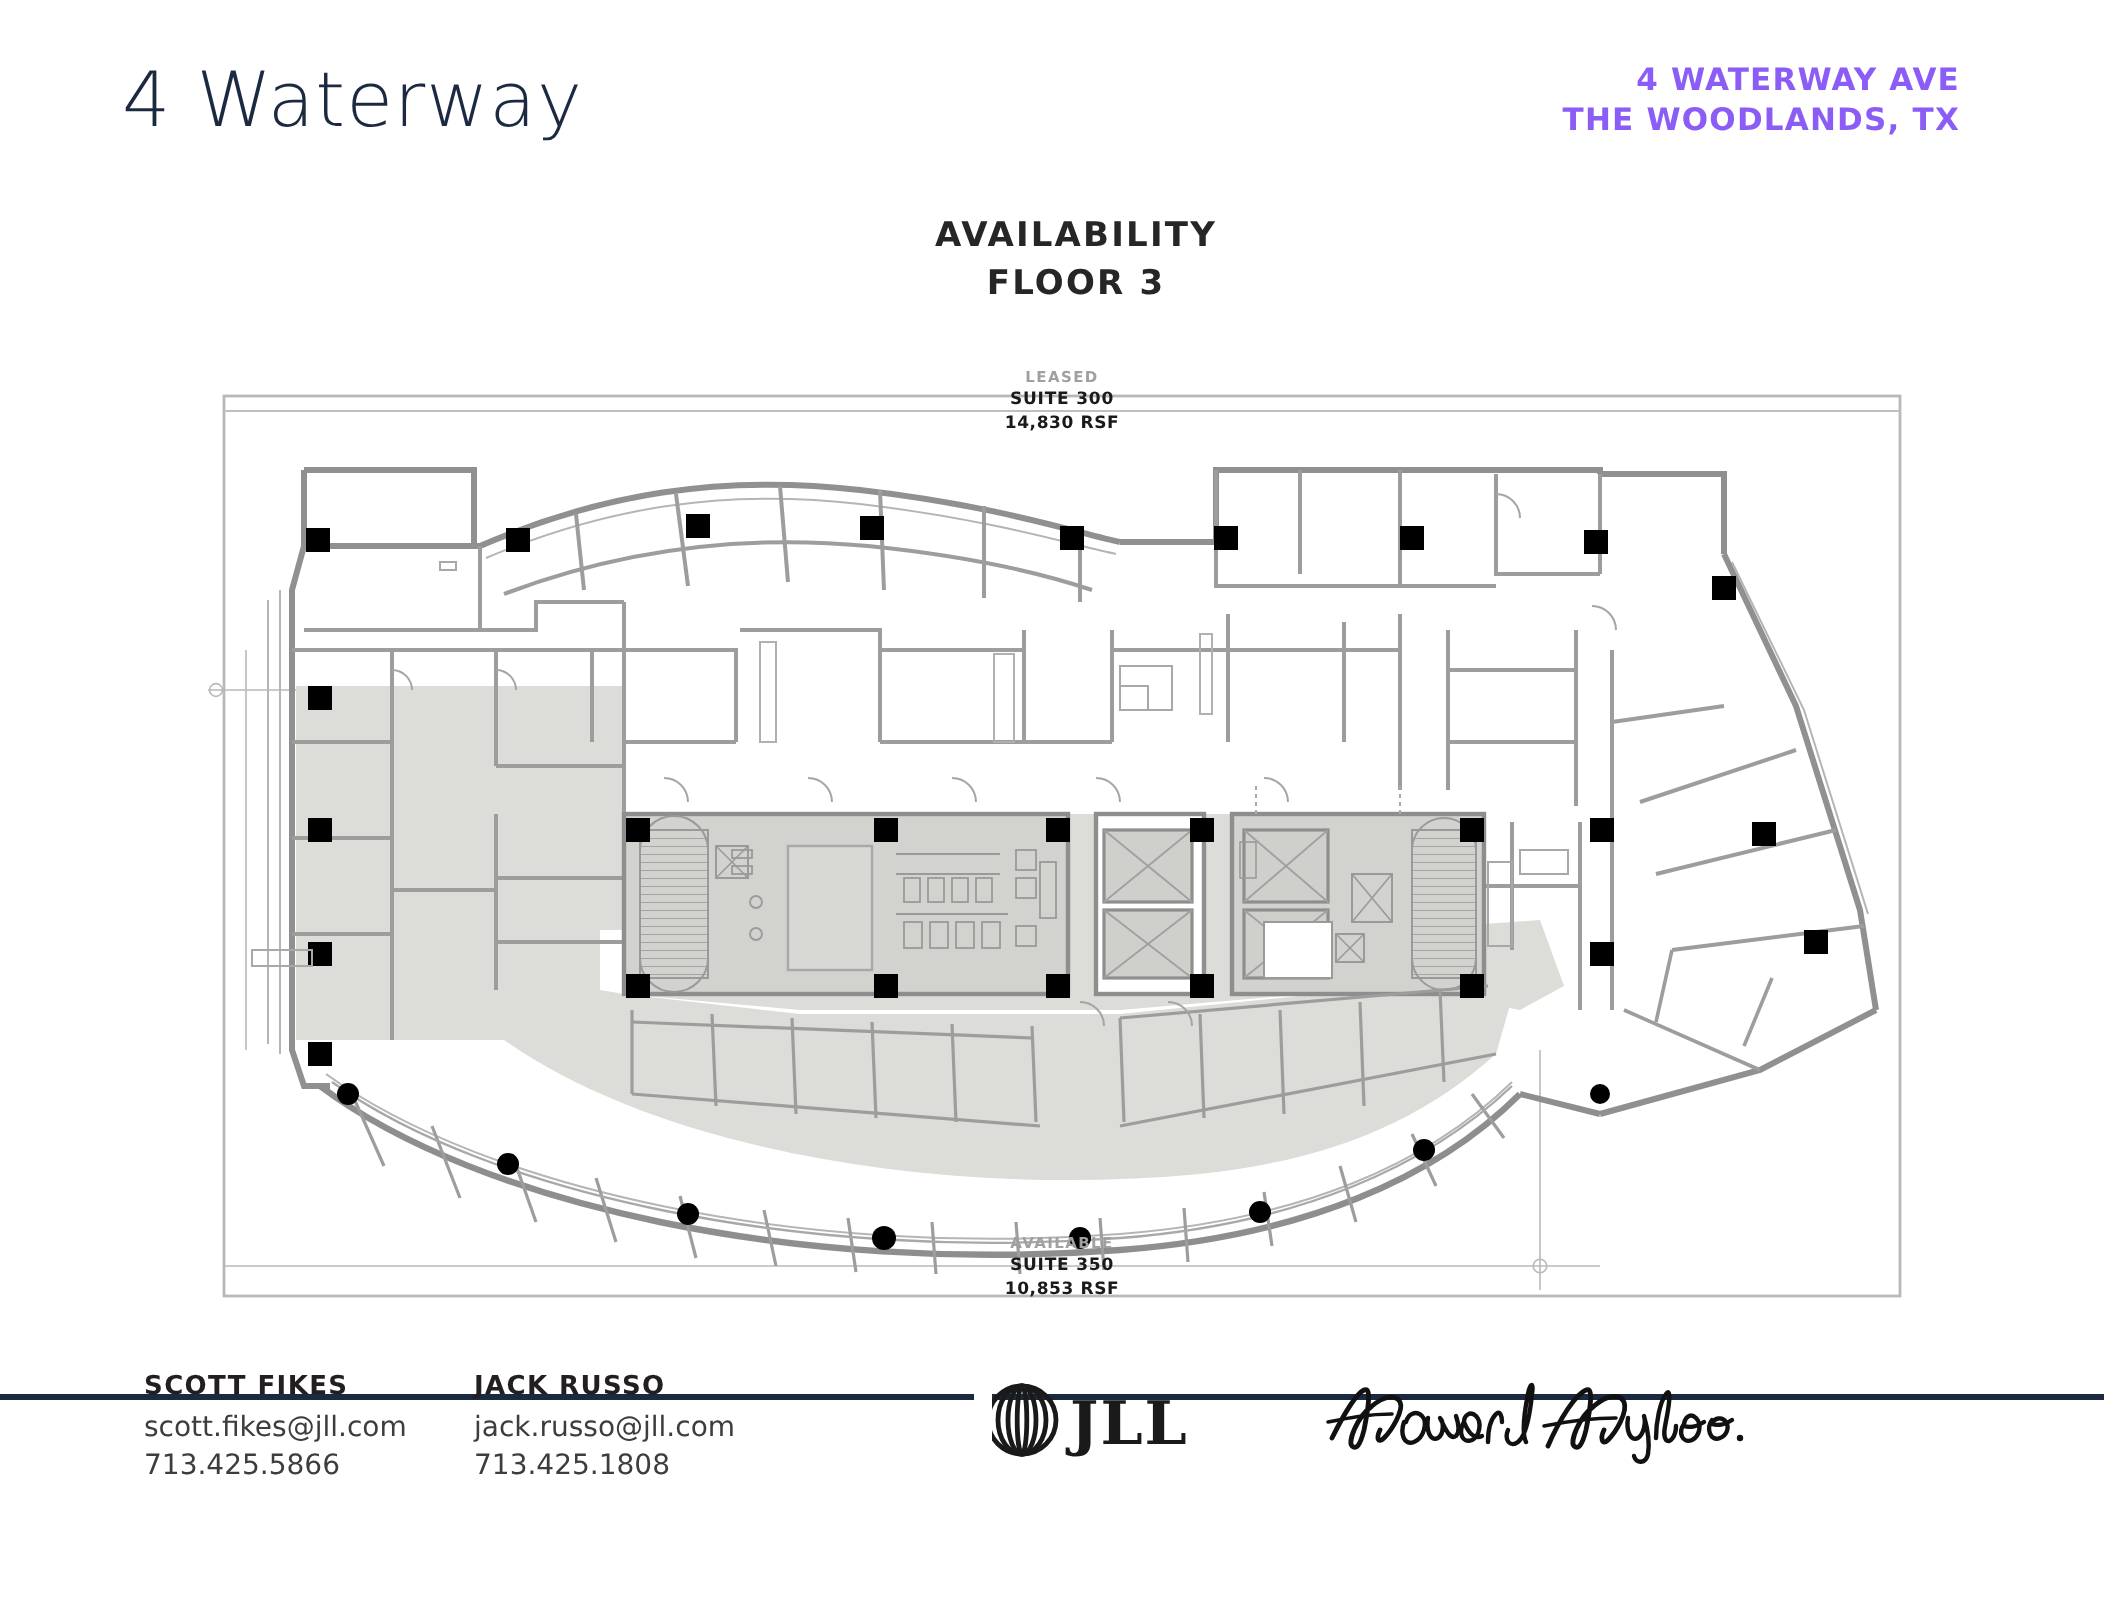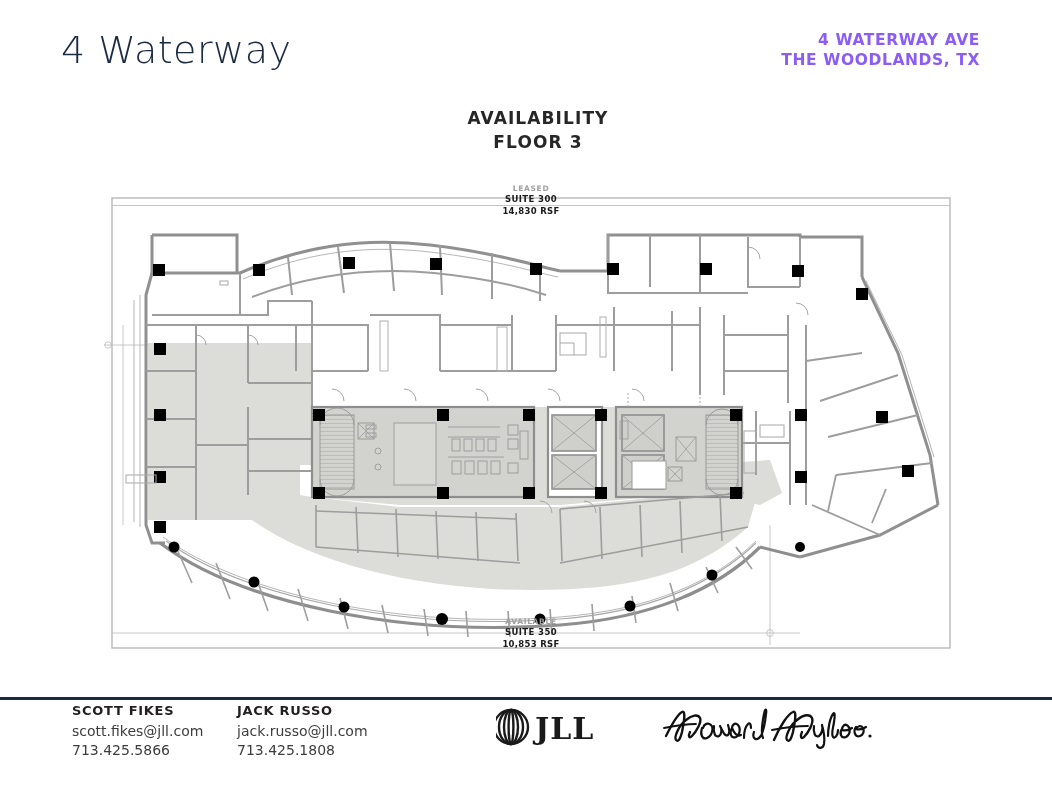--- a/index.html
+++ b/index.html
@@ -79,21 +79,21 @@
     position: absolute;
     left: 0;
     top: 697px;
     width: 1052px;
     height: 3px;
     background: #1b2a41;
   }
   #footer {
     position: absolute;
     left: 0;
-    top: 677px;
+    top: 660px;
     width: 920px;
     height: 110px;
   }
   .contact {
     position: absolute;
     top: 26px;
     font-family: "DejaVu Sans", sans-serif;
     color: #2b2b2b;
   }
   #contact-0 { left: 72px; }

